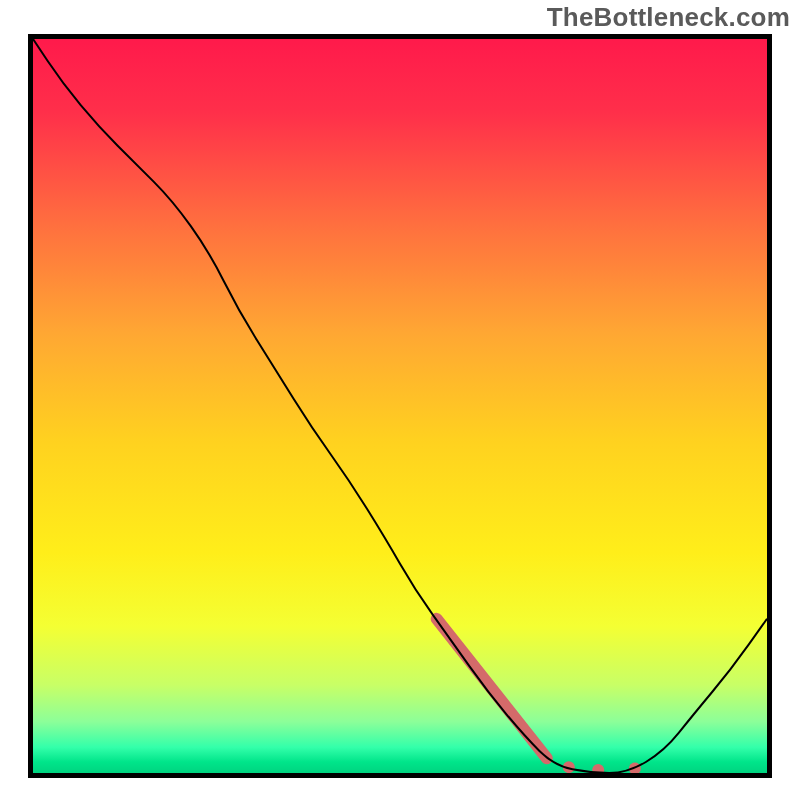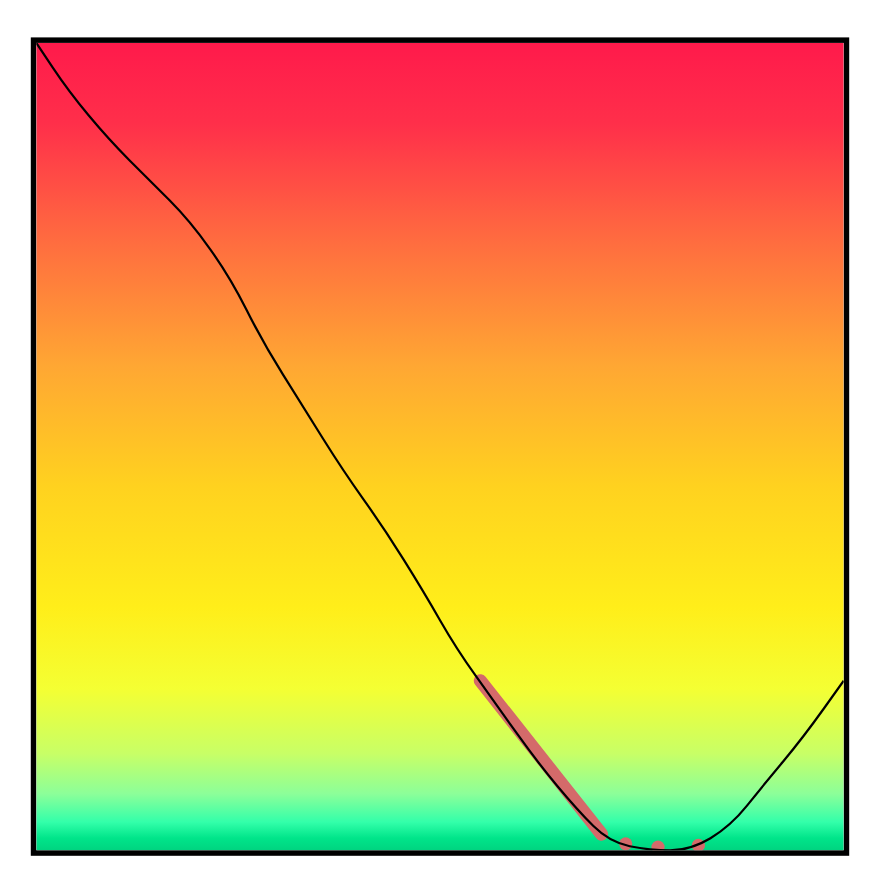--- a/index.html
+++ b/index.html
@@ -42,20 +42,21 @@
     left: 0; top: 0;
     width: 100%;
     height: 100%;
   }
 </style>
 </head>
 <body>
 
 <div class="outer">
 
+  <div class="watermark">TheBottleneck.com</div>
 
   <div class="frame">
 
     <svg class="overlay" viewBox="0 0 734 734" preserveAspectRatio="none">
       <defs>
         <linearGradient id="bg-grad" x1="0" y1="0" x2="0" y2="1">
         <stop offset="0%" stop-color="#ff1a4b"></stop>
             <stop offset="10%" stop-color="#ff2f4a"></stop>
             <stop offset="25%" stop-color="#ff6e3f"></stop>
             <stop offset="40%" stop-color="#ffa733"></stop>

